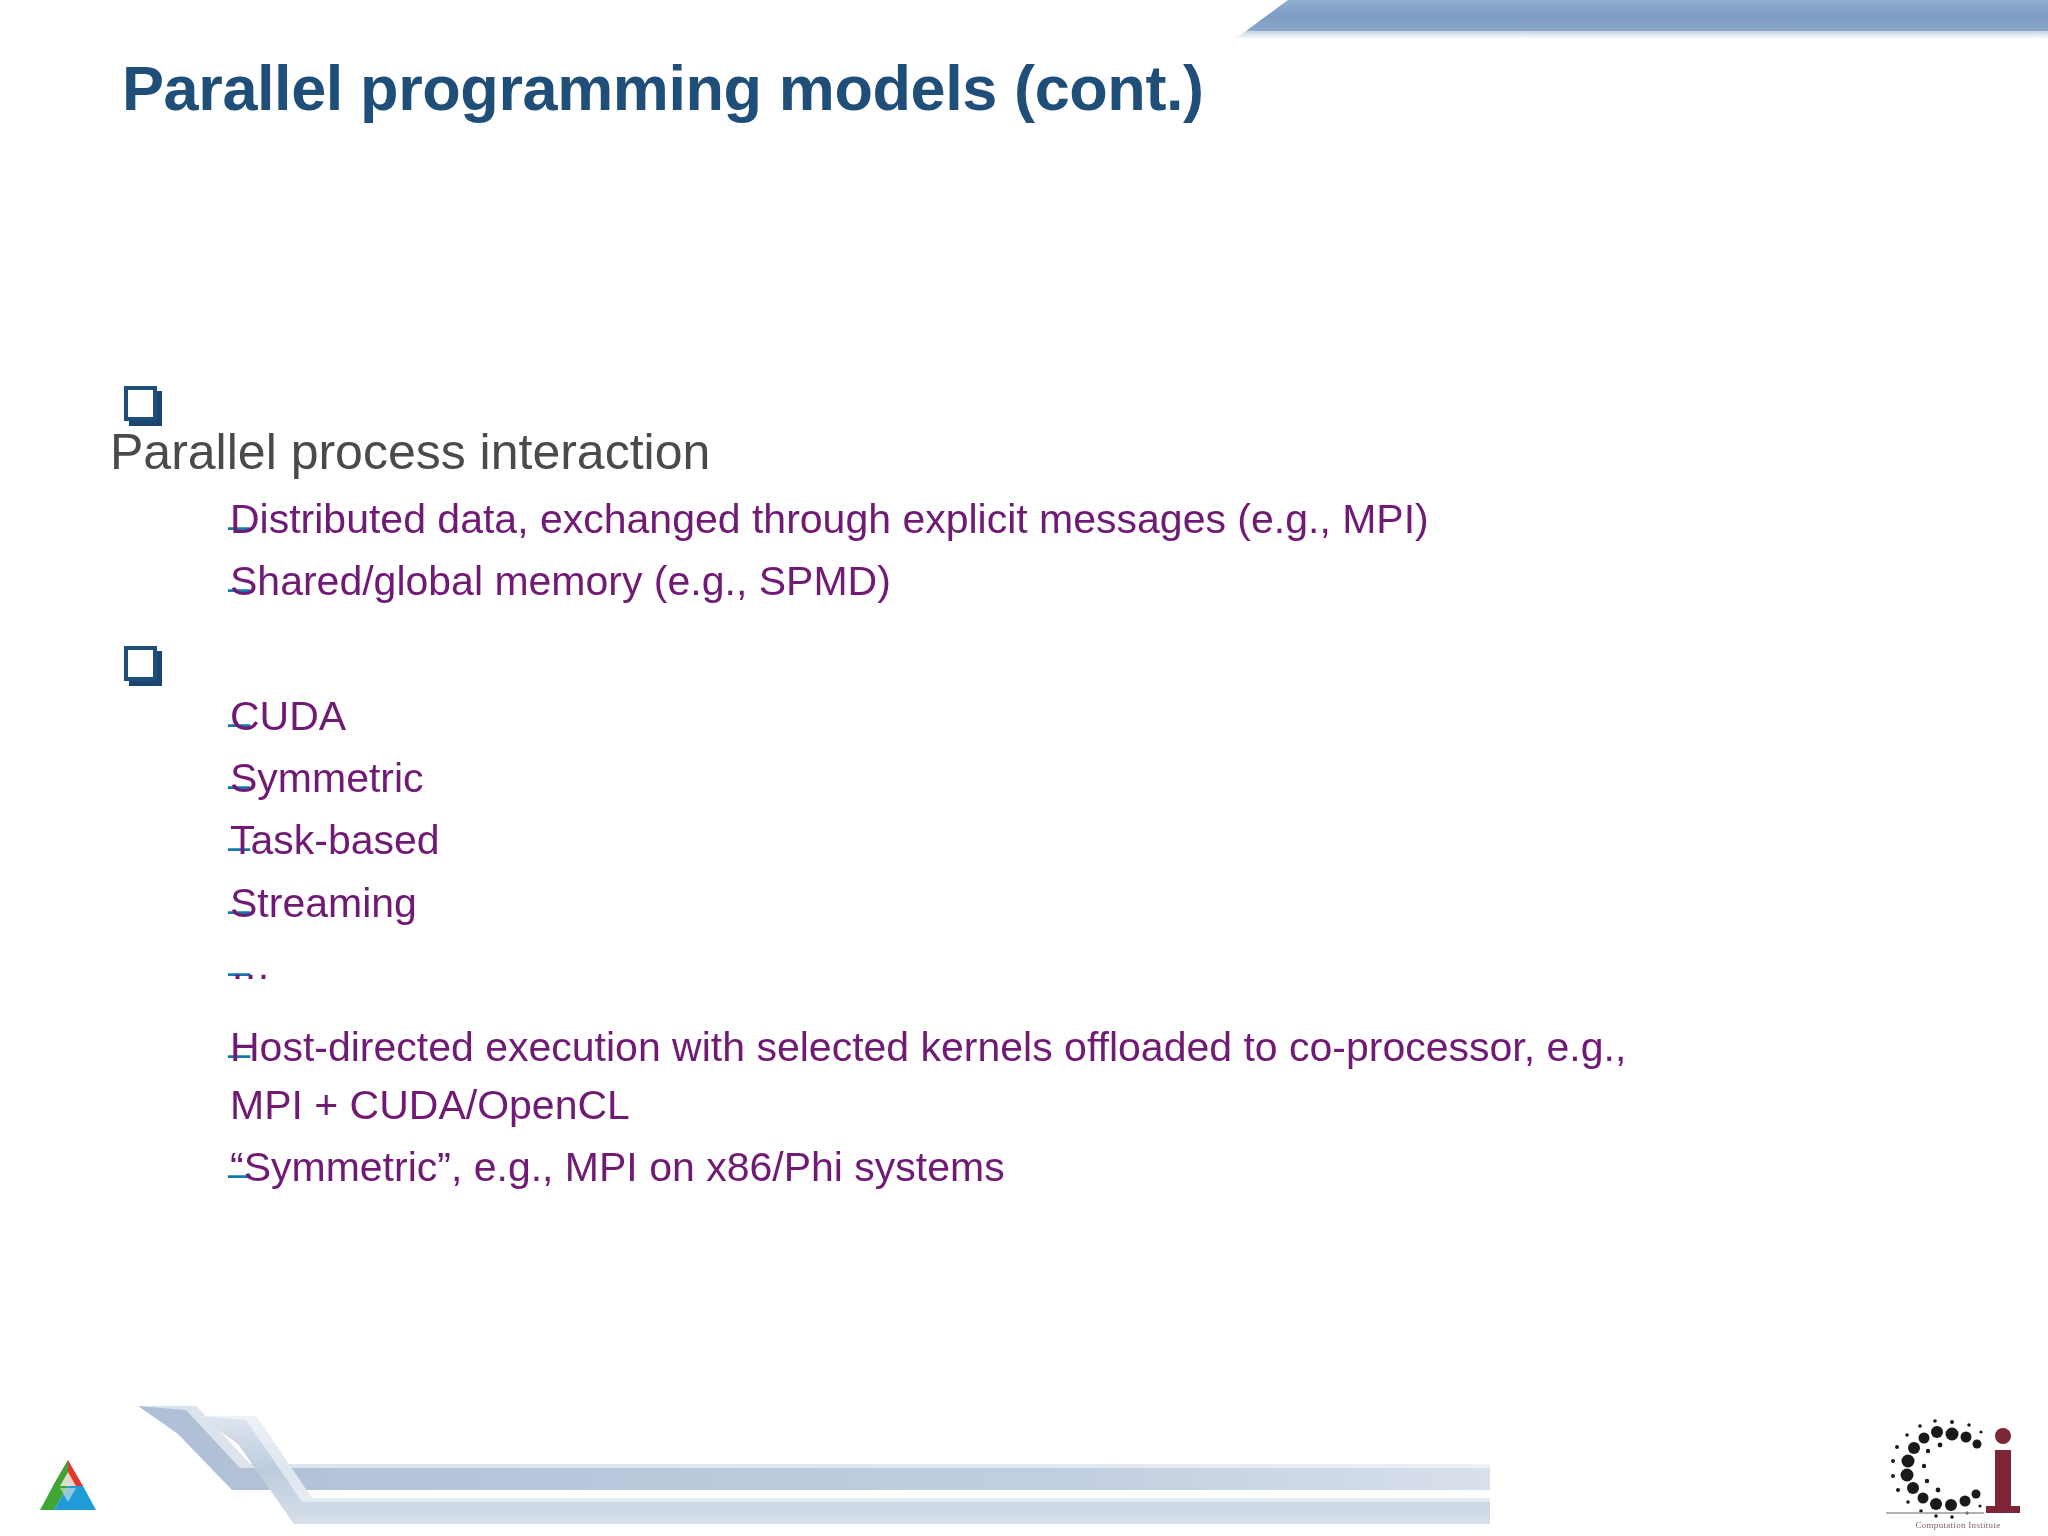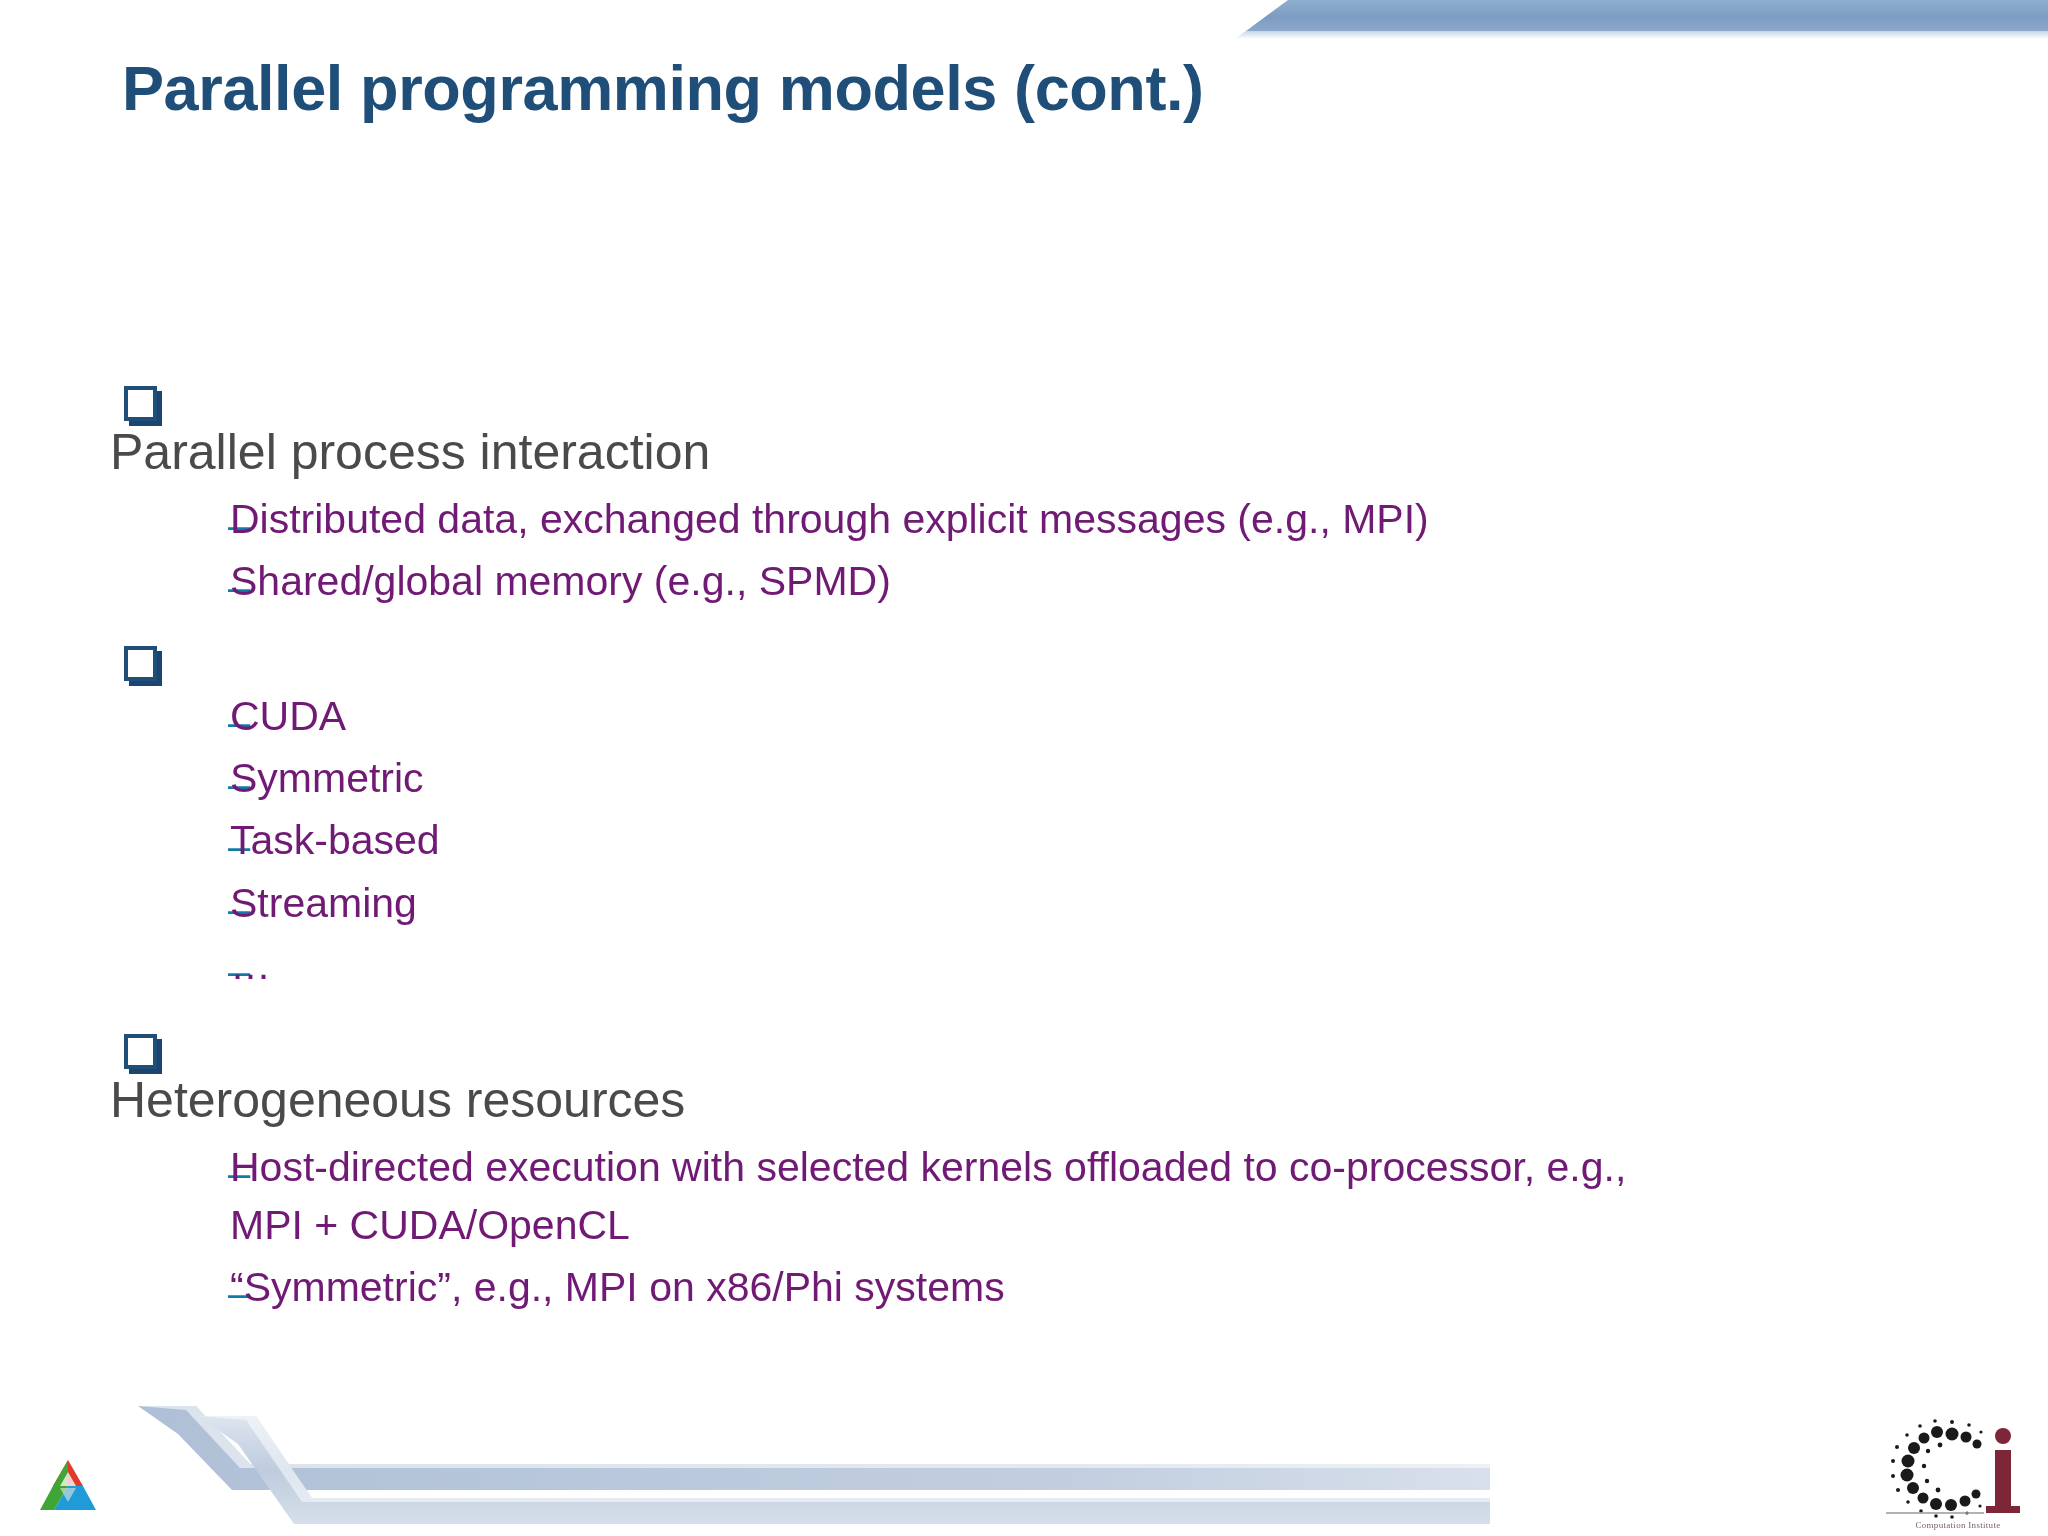--- a/index.html
+++ b/index.html
@@ -225,26 +225,20 @@
       </div>
       <div class="lvl2">
         <div class="marker">–</div>
         <div class="txt">…</div>
       </div>
     </div>
 
     <div class="sp-b"></div>
 
     <div class="grp">
-      <div class="lvl1">
-        <div class="marker">
-            <span class="sq"></span>
-          </div>
-        <div class="txt">Heterogeneous resources</div>
-      </div>
       <div class="lvl2 wrap">
         <div class="marker">–</div>
         <div class="txt">Host-directed execution with selected kernels offloaded to co-processor, e.g., MPI + CUDA/OpenCL</div>
       </div>
       <div class="lvl2">
         <div class="marker">–</div>
         <div class="txt">“Symmetric”, e.g., MPI on x86/Phi systems</div>
       </div>
     </div>
 

